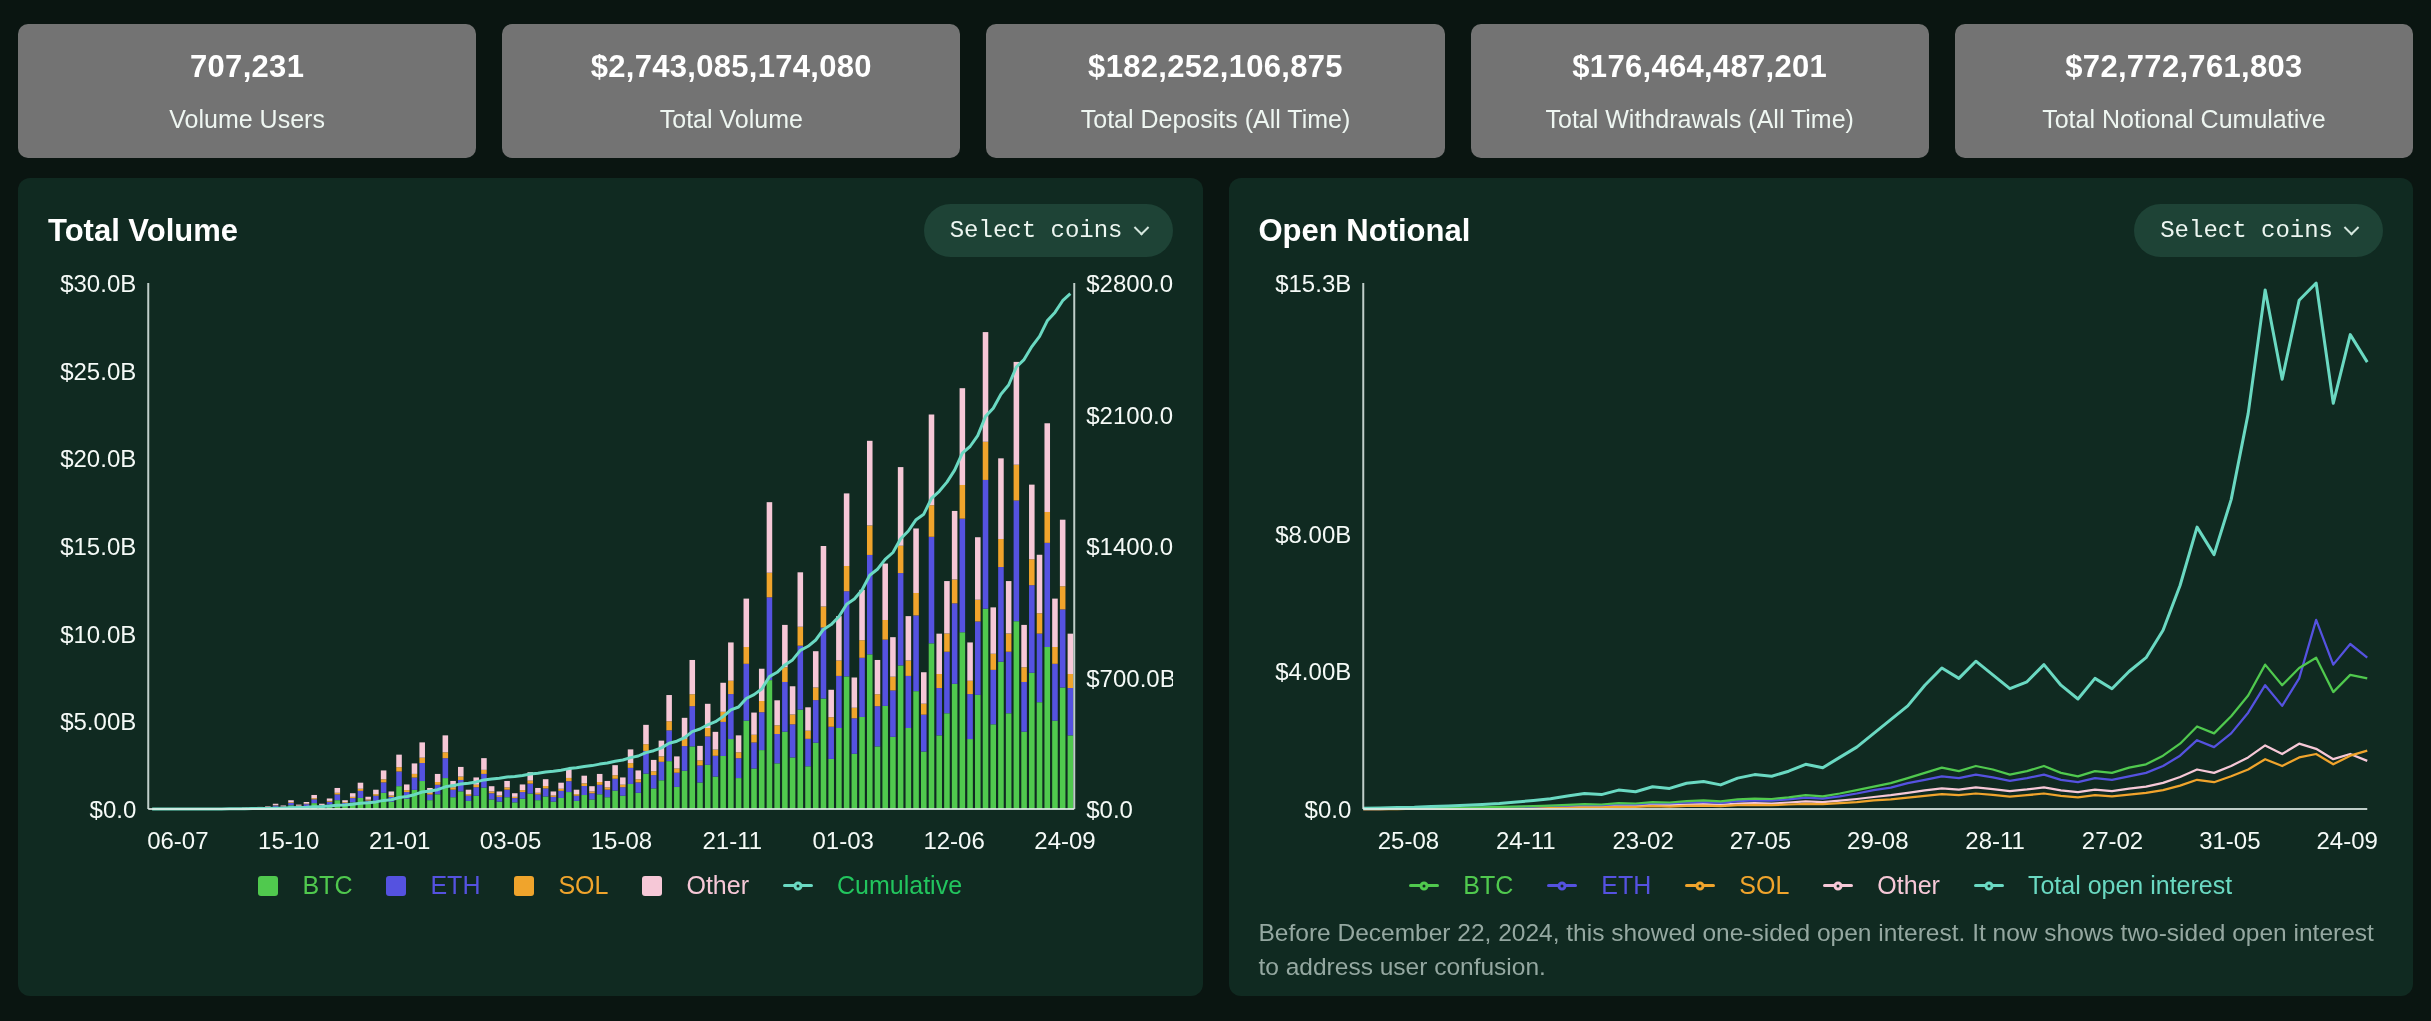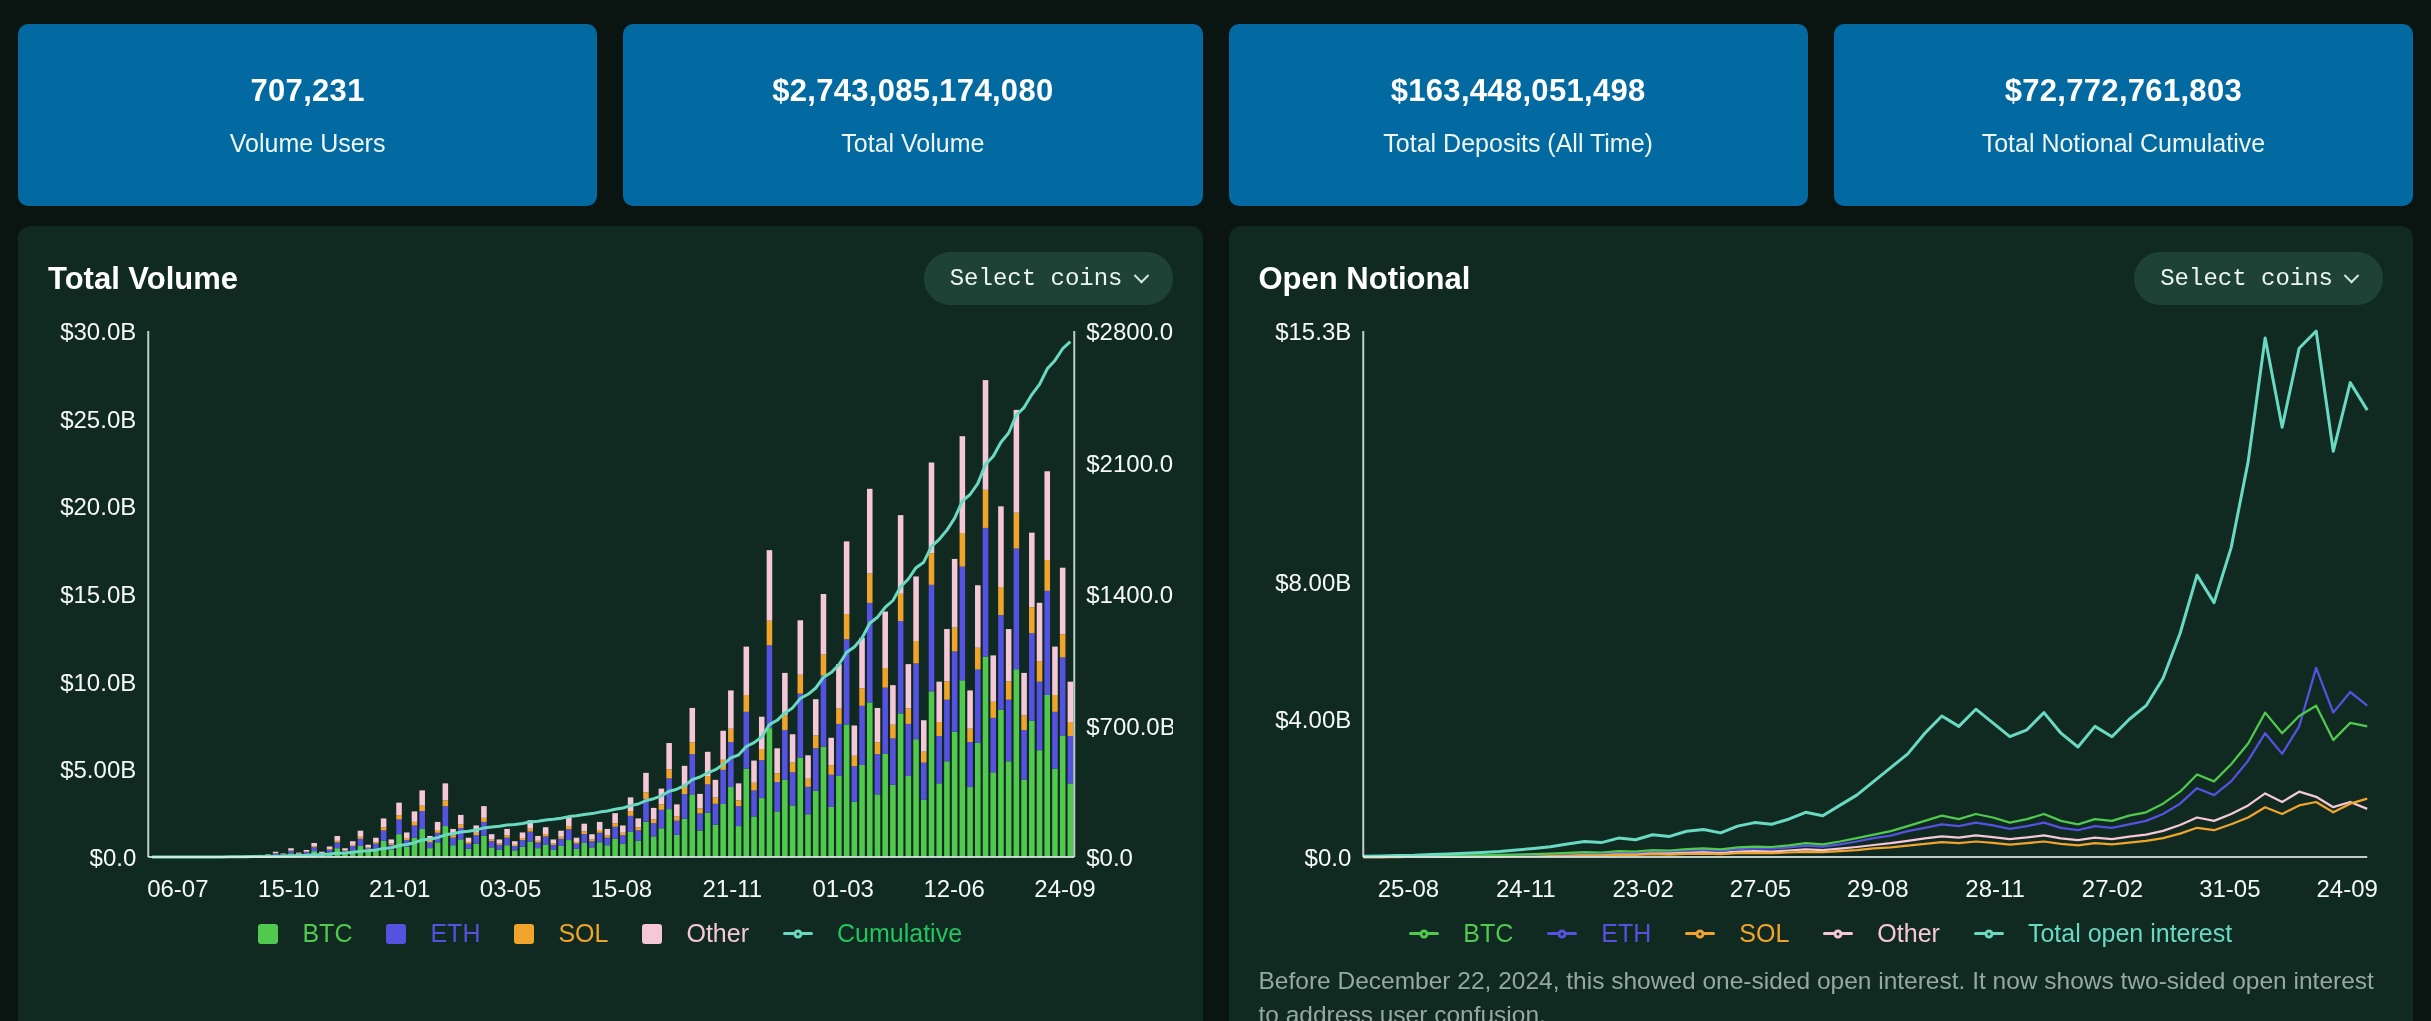--- a/index.html
+++ b/index.html
@@ -1,19 +1,19 @@
 <!DOCTYPE html>
 <html><head>
 <meta charset="utf-8">
 <style>
   *{box-sizing:border-box;margin:0;padding:0}
   html,body{width:2431px;height:1021px}
   body{background:#0a1511;font-family:"Liberation Sans",sans-serif;color:#f5faf7;padding:24px 18px;overflow:hidden}
   .stats-row{display:flex;gap:26px;margin-bottom:20px}
-  .stat-card{flex:1;background:#0369a1;border-radius:10px;height:182px;display:flex;flex-direction:column;align-items:center;justify-content:center;gap:20px}
+  .stat-card{flex:1;background:#737373;border-radius:10px;height:134px;display:flex;flex-direction:column;align-items:center;justify-content:center;gap:20px}
   .stat-value{font-size:31px;font-weight:700;color:#ffffff;letter-spacing:.3px}
   .stat-label{font-size:25px;font-weight:400;color:#eef6f1}
   .panels-row{display:flex;gap:26px}
   .panel{flex:1;background:#102a21;border-radius:12px;padding:26px 30px;height:818px}
   .panel-header{display:flex;align-items:center;justify-content:space-between;margin-bottom:8px}
   .panel-title{font-size:31px;font-weight:700;color:#ffffff}
   .select-btn{display:inline-flex;align-items:center;gap:13px;background:#1e4336;color:#edf6f1;border:0;border-radius:28px;padding:13px 26px;font-size:24px;font-family:Liberation Mono, monospace;cursor:pointer}
   .chev{display:inline-block;width:11px;height:11px;border-right:2.5px solid #d5e7de;border-bottom:2.5px solid #d5e7de;transform:rotate(45deg) translate(-2px,-2px)}
   svg.chart{display:block;width:100%;height:600px;overflow:hidden}
   .legend{display:flex;justify-content:center;align-items:center;gap:34px;margin-top:6px;font-size:25px}
@@ -30,22 +30,26 @@
 <div class="stats-row">
   <div class="stat-card">
     <div class="stat-value">707,231</div>
     <div class="stat-label">Volume Users</div>
   </div>
   <div class="stat-card">
     <div class="stat-value">$2,743,085,174,080</div>
     <div class="stat-label">Total Volume</div>
   </div>
   <div class="stat-card">
-    <div class="stat-value">$163,448,051,498</div>
+    <div class="stat-value">$182,252,106,875</div>
     <div class="stat-label">Total Deposits (All Time)</div>
+  </div>
+  <div class="stat-card">
+    <div class="stat-value">$176,464,487,201</div>
+    <div class="stat-label">Total Withdrawals (All Time)</div>
   </div>
   <div class="stat-card">
     <div class="stat-value">$72,772,761,803</div>
     <div class="stat-label">Total Notional Cumulative</div>
   </div>
 </div>
 
 <div class="panels-row">
 
   <section class="panel">

